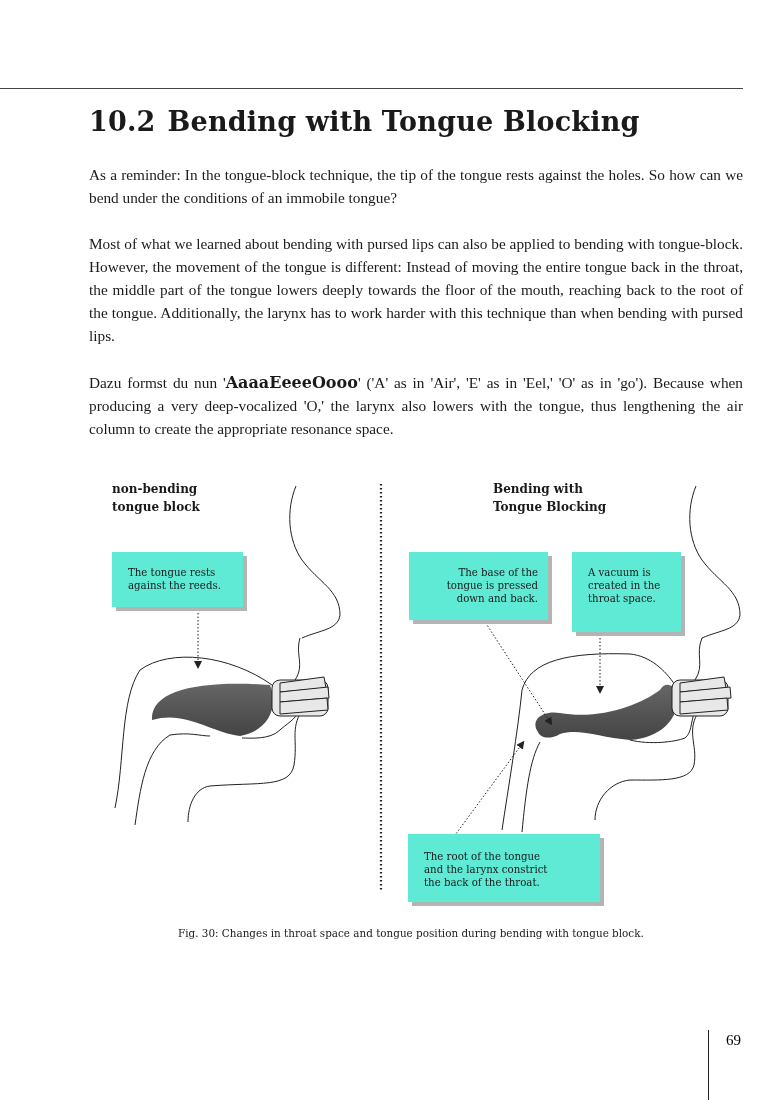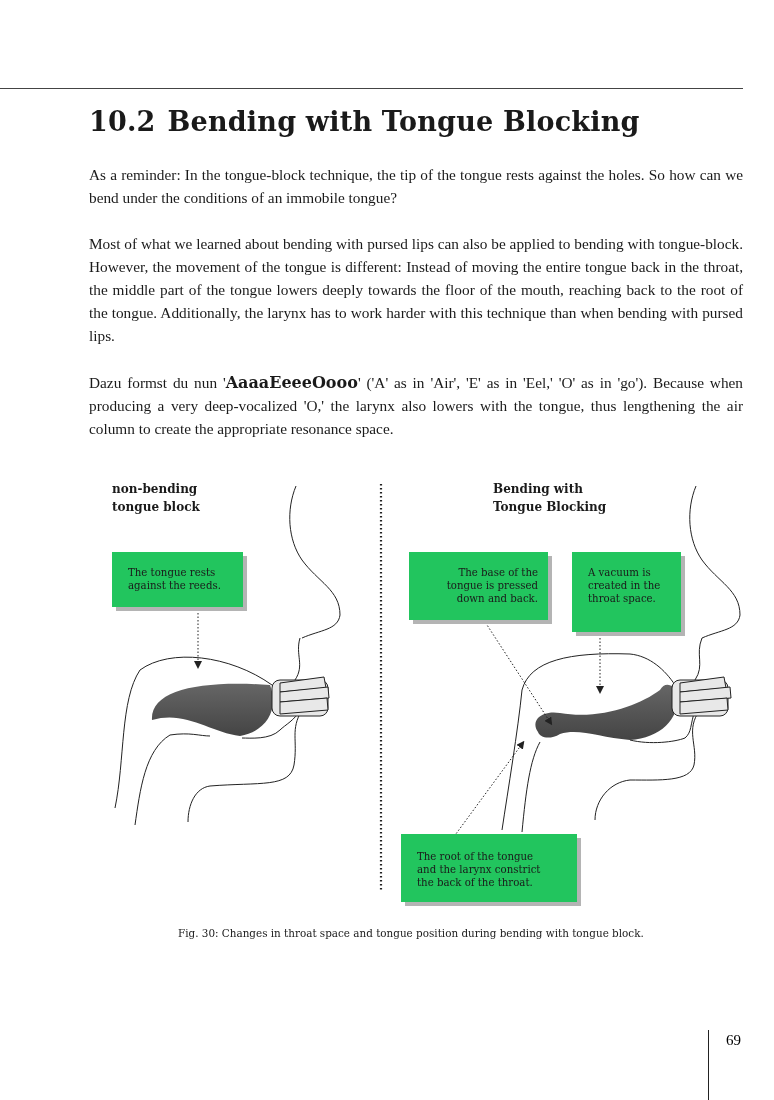--- a/index.html
+++ b/index.html
@@ -9,21 +9,21 @@
   .heading .num { margin-right: 12px; }
   .para { position: absolute; left: 89px; width: 654px; margin: 0; font-family: "Liberation Serif", serif; font-size: 15.3px; line-height: 23px; text-align: justify; color: #1a1a1a; }
   .p1 { top: 163px; }
   .p2 { top: 232px; }
   .p3 { top: 371px; }
   .para b { font-family: "DejaVu Serif", serif; font-size: 16px; }
 
   .figure { position: absolute; left: 90px; top: 470px; width: 670px; height: 450px; }
   .figure svg { position: absolute; left: 0; top: 0; }
   .fig-title { position: absolute; font-family: "DejaVu Serif", serif; font-weight: bold; font-size: 12px; line-height: 18px; color: #1a1a1a; white-space: pre-line; }
-  .callout { position: absolute; background: #22c55e; box-shadow: 4px 4px 0 #b4b4b4; font-family: "DejaVu Serif", serif; font-size: 10.2px; line-height: 13px; color: #1a1a1a; padding: 14px 10px 0 16px; box-sizing: border-box; white-space: pre-line; }
+  .callout { position: absolute; background: #5eead4; box-shadow: 4px 4px 0 #b4b4b4; font-family: "DejaVu Serif", serif; font-size: 10.2px; line-height: 13px; color: #1a1a1a; padding: 14px 10px 0 16px; box-sizing: border-box; white-space: pre-line; }
   .caption { position: absolute; left: 178px; top: 927px; font-family: "DejaVu Serif", serif; font-size: 10.4px; color: #1a1a1a; white-space: nowrap; }
   .footer-rule { position: absolute; left: 708px; top: 1030px; width: 0; height: 70px; border-left: 1.5px solid #222; }
   .page-number { position: absolute; left: 726px; top: 1032px; font-family: "Liberation Serif", serif; font-size: 15px; color: #000000; }
 </style>
 </head>
 <body>
 
 <div class="top-rule"></div>
 
 <h1 class="heading"><span class="num">10.2</span><span>Bending with Tongue Blocking</span></h1>
@@ -95,21 +95,21 @@
 Tongue Blocking</div>
 
   <div class="callout" style="left:22px; top:82px; width:131px; height:55px;">The tongue rests
 against the reeds.</div>
   <div class="callout" style="left:319px; top:82px; width:139px; height:68px;text-align:right;">The base of the
 tongue is pressed
 down and back.</div>
   <div class="callout" style="left:482px; top:82px; width:109px; height:80px;">A vacuum is
 created in the
 throat space.</div>
-  <div class="callout" style="left:311px; top:364px; width:176px; height:68px; padding-top:16px;">The root of the tongue
+  <div class="callout" style="left:318px; top:364px; width:192px; height:68px; padding-top:16px;">The root of the tongue
 and the larynx constrict
 the back of the throat.</div>
 </div>
 
 <div class="caption">Fig. 30:  Changes in throat space and tongue position during bending with tongue block.</div>
 
 <div class="footer-rule"></div>
 <div class="page-number">69</div>
 
 </body></html>

